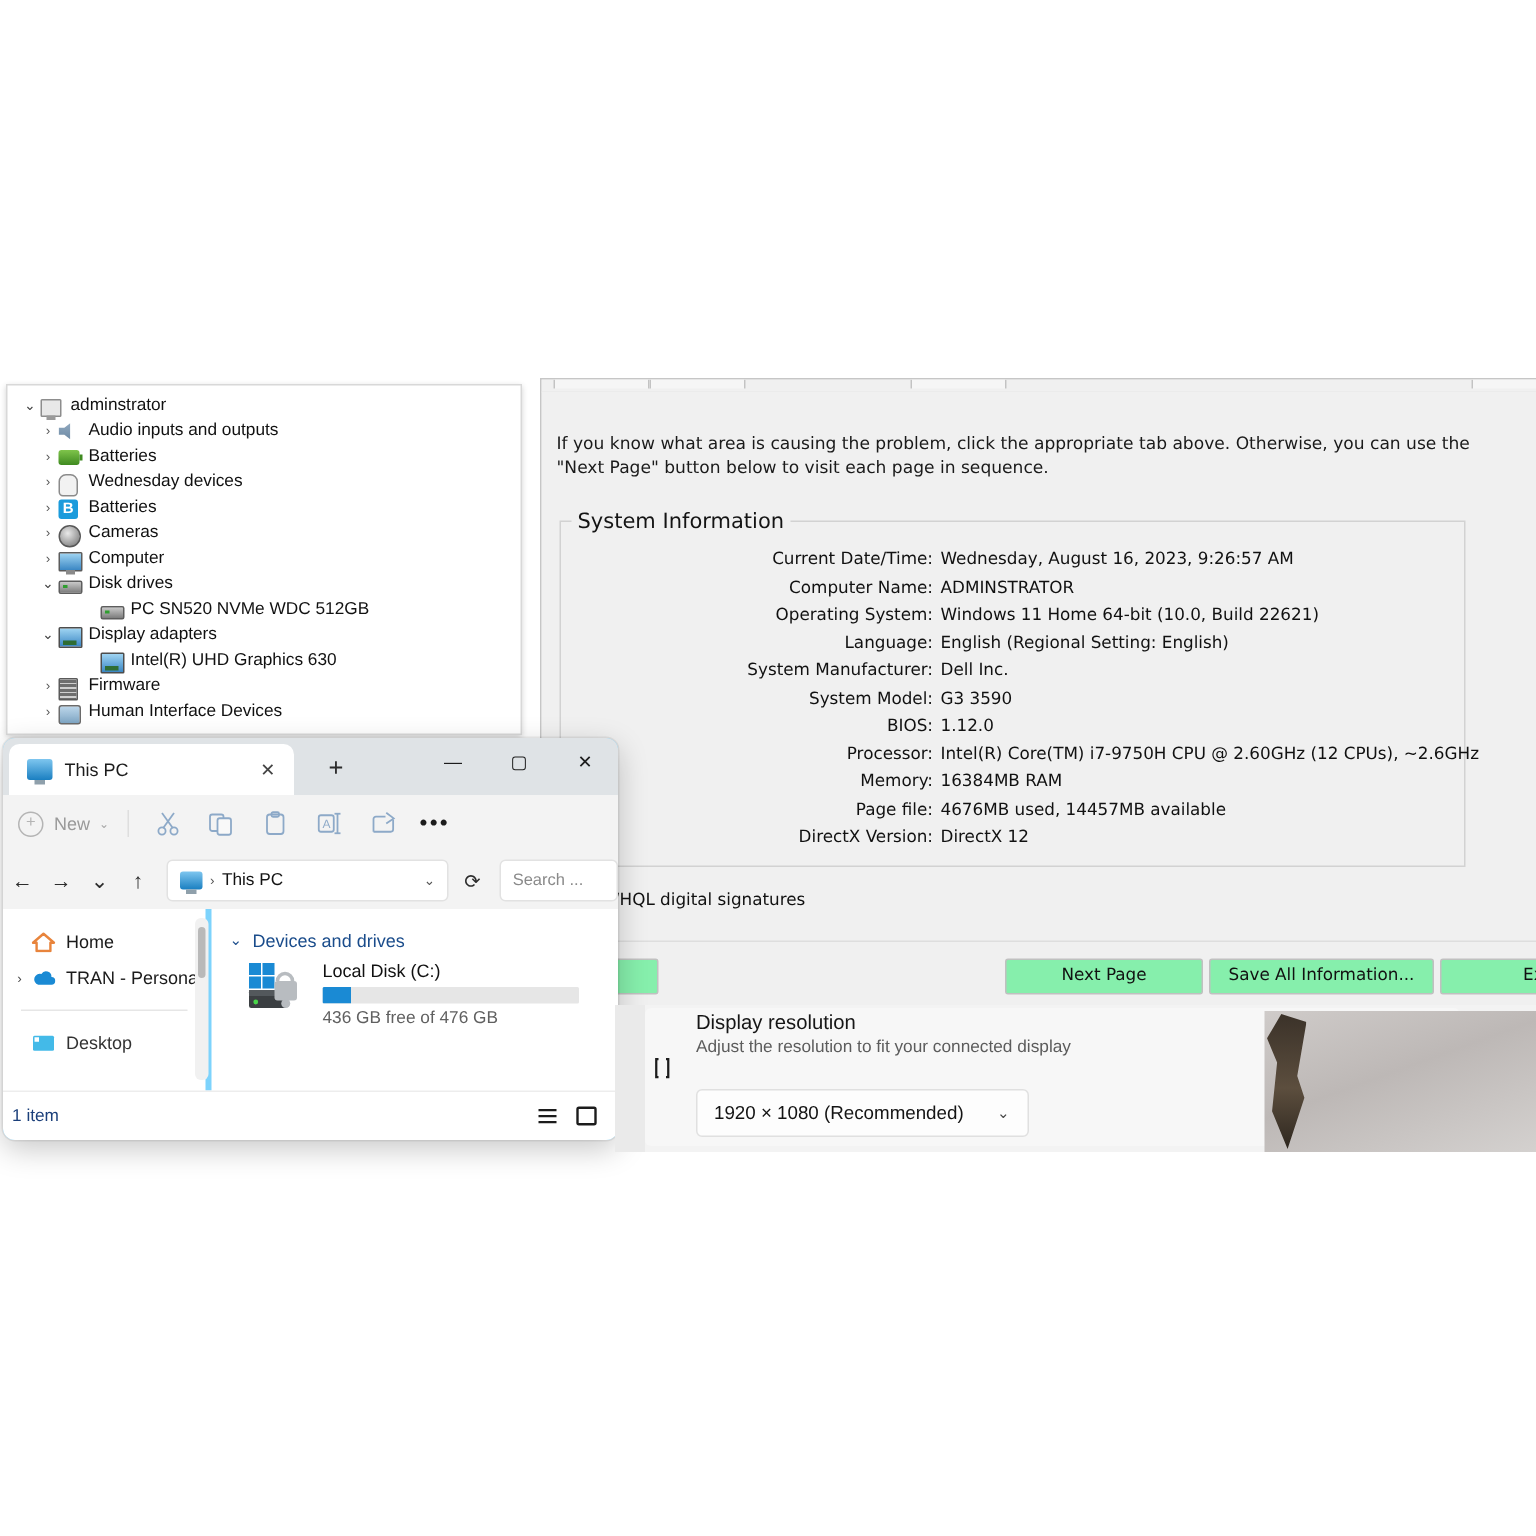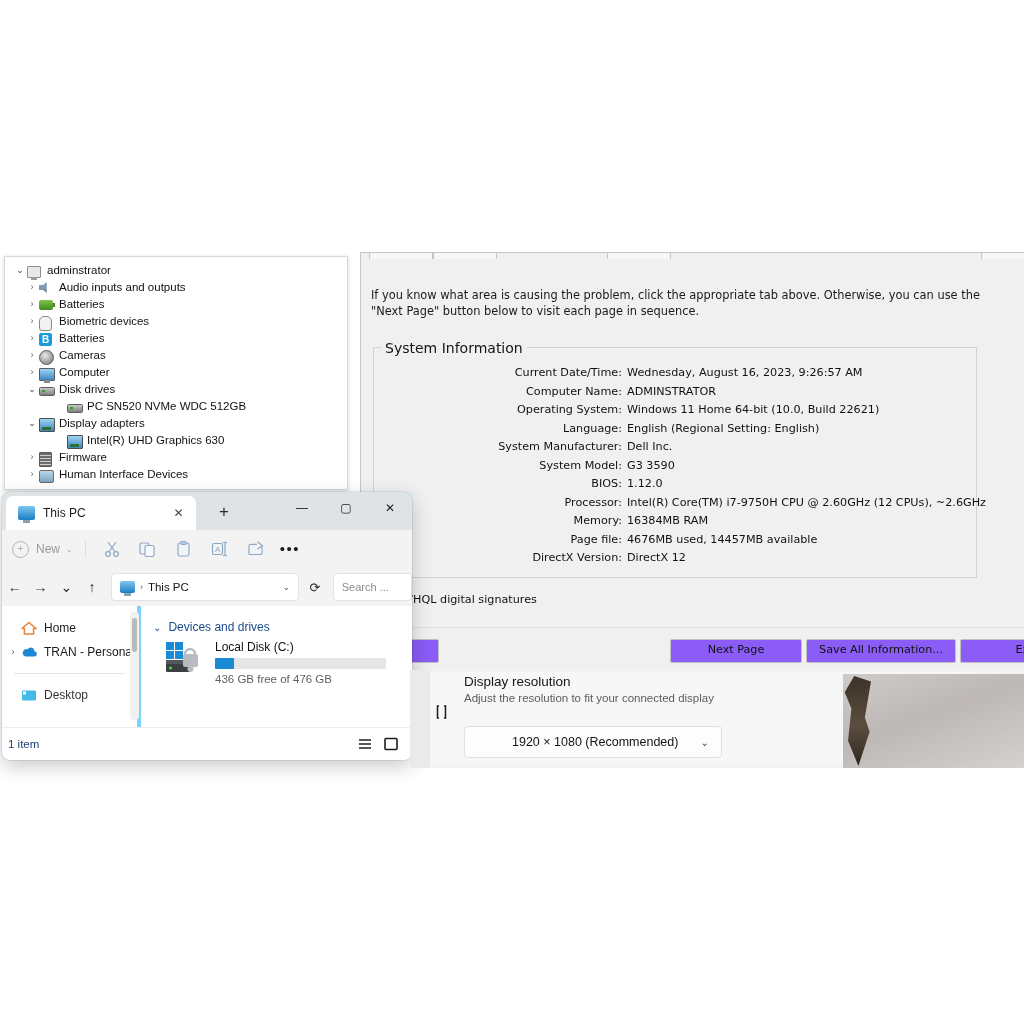--- a/index.html
+++ b/index.html
@@ -85,21 +85,21 @@
   #dx-copy{
     position:absolute;left:0;top:358px;width:100%;text-align:center;
     font-size:11px;color:#111;
   }
   #dx-btnbar{
     position:absolute;left:0;bottom:0;width:100%;height:46px;
     background:#f0f0f0;border-top:1px solid #dedede;
   }
   .dxbtn{
     position:absolute;top:11px;height:22px;line-height:20px;text-align:center;
-    background:#8b5cf6;border:1px solid #c0c0c0;border-radius:2px;
+    background:#86efac;border:1px solid #c0c0c0;border-radius:2px;
     font-size:11.2px;color:#111;font-family:"DejaVu Sans",sans-serif;
   }
 
   
   #explorer{
     position:absolute;left:2px;top:492px;width:410px;height:268px;
     background:#7dd3fc;border-radius:8px;
     box-shadow:0 6px 20px rgba(0,0,0,.22), 0 0 0 1px rgba(0,0,0,.07);
     overflow:hidden;
   }
@@ -186,21 +186,21 @@
   }
   #disp-card{
     position:absolute;left:20px;top:2px;width:543px;height:92px;background:#f7f7f7;
     border-radius:4px;
   }
   #disp-title{position:absolute;left:34px;top:2px;font-size:13.5px;color:#161616;}
   #disp-sub{position:absolute;left:34px;top:20px;font-size:11.5px;color:#5c5c5c;}
   #disp-icon{position:absolute;left:6px;top:32px;width:18px;height:16px;}
   #disp-dd{
     position:absolute;left:34px;top:54px;width:220px;height:30px;background:#fdfdfd;
-    border:1px solid #e0e0e0;border-radius:4px;display:flex;align-items:center;padding-left:36px;
+    border:1px solid #e0e0e0;border-radius:4px;display:flex;align-items:center;
   }
   #disp-dd .ddtxt{margin-left:11px;font-size:12.5px;color:#141414}
   #disp-dd .ddchev{margin-left:auto;margin-right:12px;font-size:10px;color:#444}
   #disp-photo{
     position:absolute;left:433px;top:4px;width:181px;height:94px;
     background:linear-gradient(160deg,#cfcbc9 0%,#bdb8b6 45%,#d4d1cf 100%);
   }
   #disp-photo .feather{
     position:absolute;left:0px;top:2px;width:28px;height:90px;
     background:linear-gradient(180deg,#3b3229,#5c4e3e 55%,#2e271f);
@@ -234,21 +234,21 @@
           <span class="tico">
             <span class="ic-batt" style="display: block;"></span>
           </span>
           <span class="tlabel">Batteries</span>
         </div>
         <div class="trow d1">
           <span class="chev">›</span>
           <span class="tico">
             <span class="ic-bio" style="display: block;"></span>
           </span>
-          <span class="tlabel">Biometric devices</span>
+          <span class="tlabel">Wednesday devices</span>
         </div>
         <div class="trow d1">
           <span class="chev">›</span>
           <span class="tico">
             <span class="ic-bt" style="display: block;">B</span>
           </span>
           <span class="tlabel">Batteries</span>
         </div>
         <div class="trow d1">
           <span class="chev">›</span>

